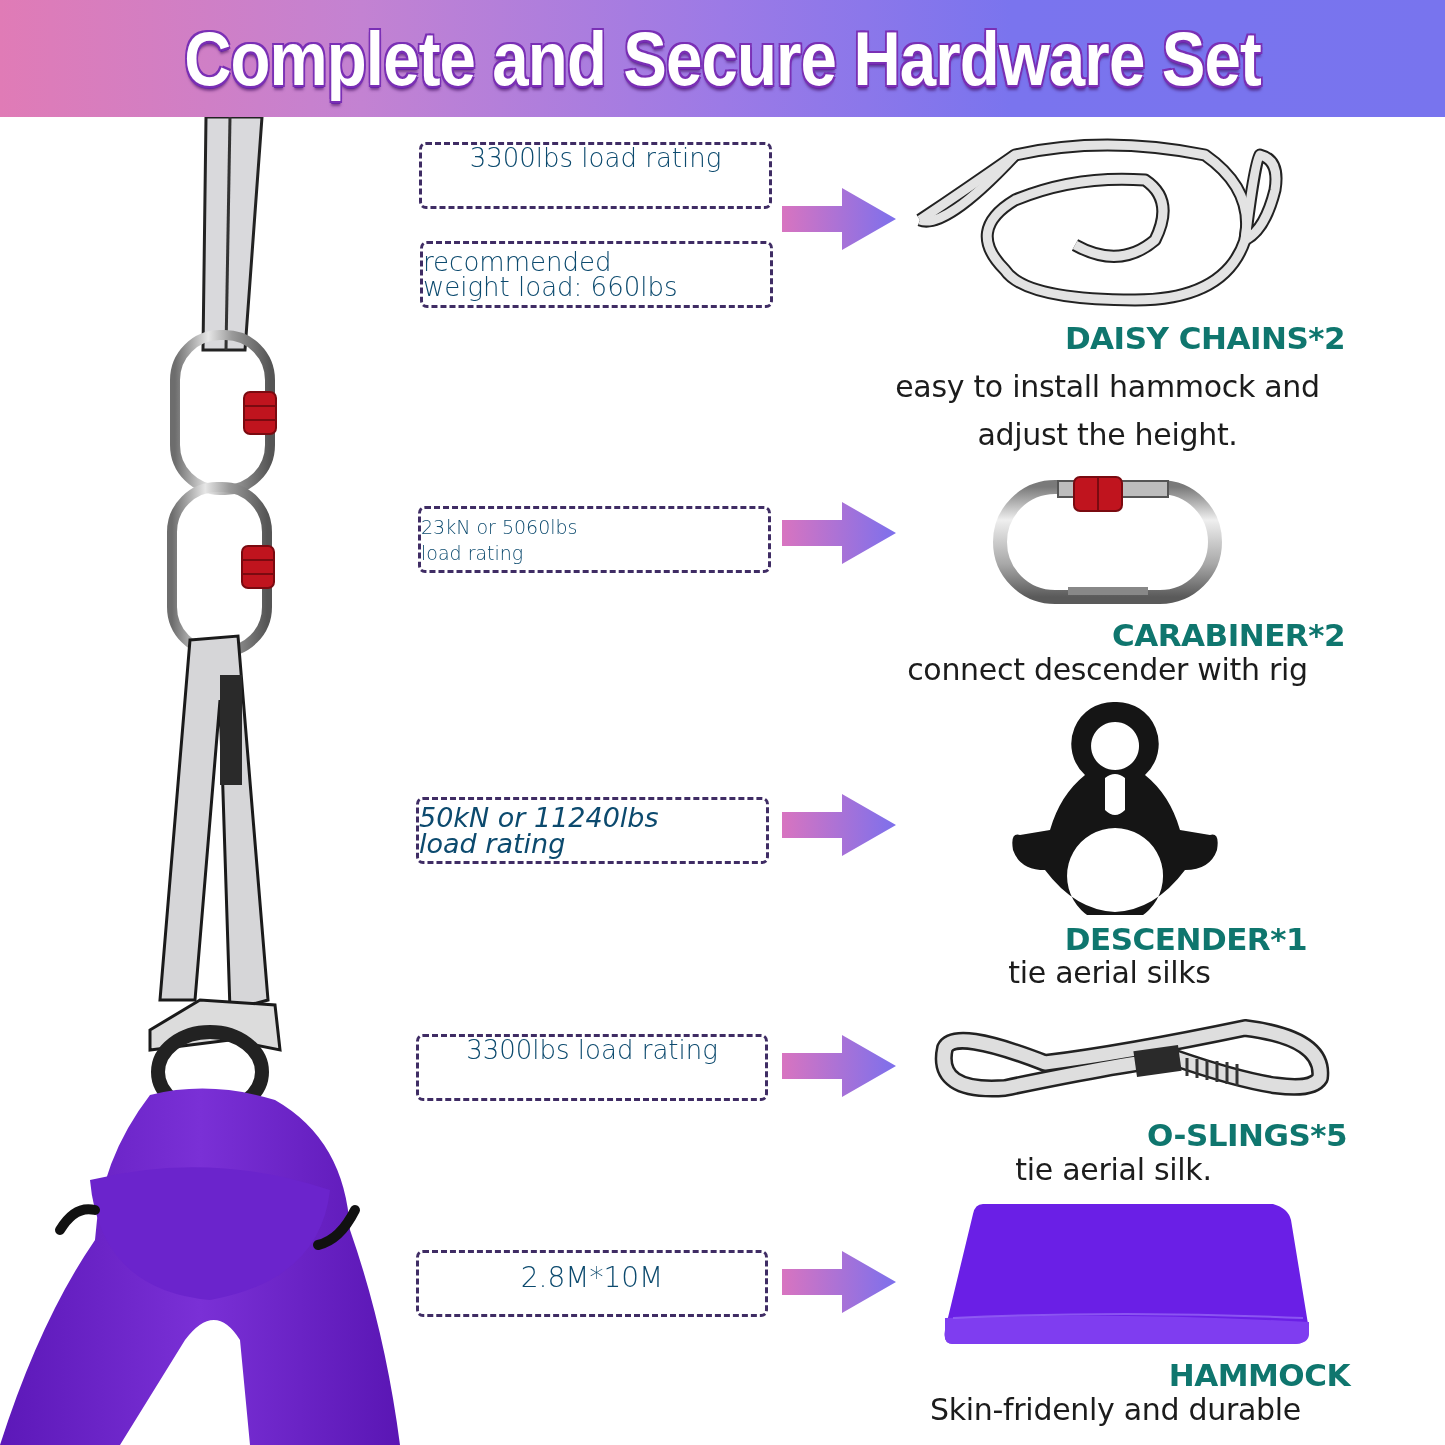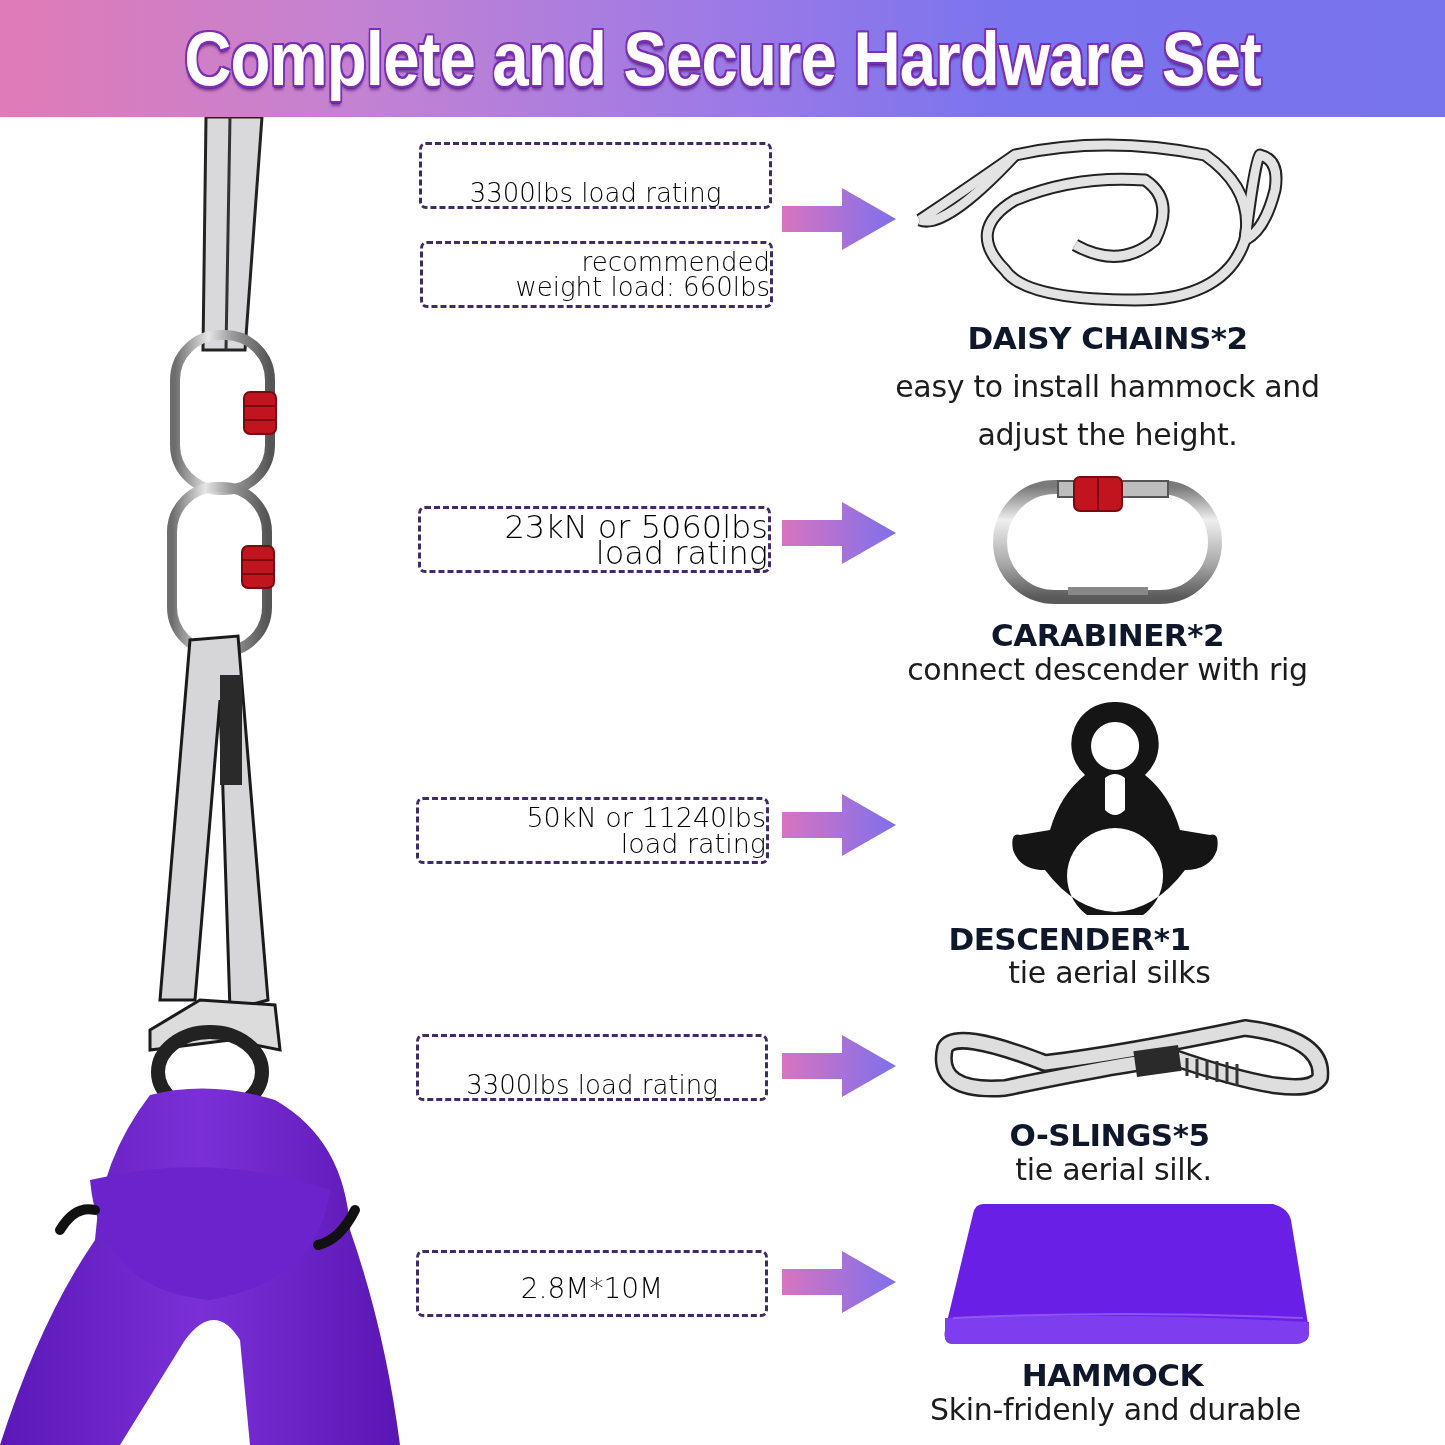--- a/index.html
+++ b/index.html
@@ -4,26 +4,26 @@
 <style>
   html,body{margin:0;padding:0;background:#fff;}
   body{width:1445px;height:1445px;position:relative;overflow:hidden;font-family:"Liberation Sans","DejaVu Sans",sans-serif;}
   .banner{position:absolute;left:0;top:0;width:1445px;height:117px;
     background:linear-gradient(90deg,#e07bb6 0%,#c382d2 25%,#9c7ae6 50%,#7a74ee 70%,#7874ee 100%);}
   .banner-title{position:absolute;left:0;top:14px;width:1445px;text-align:center;
     font-family:"Liberation Sans",sans-serif;font-weight:bold;font-size:76px;line-height:90px;
     color:#fff;letter-spacing:-1px;transform:scaleX(0.86);transform-origin:center;
     text-shadow:-2px -2px 0 #7a2fb5,2px -2px 0 #7a2fb5,-2px 2px 0 #7a2fb5,2px 2px 0 #7a2fb5,0 3px 0 #6b23a8,0 5px 3px rgba(60,10,90,.55);}
   .spec-box{position:absolute;border:3px dashed #3f2c64;border-radius:7px;box-sizing:border-box;
-    display:flex;align-items:flex-end;justify-content:center;text-align:center;
-    font-family:"DejaVu Sans",sans-serif;color:#000000;font-weight:300;}
+    display:flex;align-items:flex-start;justify-content:center;text-align:center;
+    font-family:"DejaVu Sans",sans-serif;color:#0c4a6e;font-weight:300;}
   .spec-box span{display:block;line-height:26px;}
   .arrow{position:absolute;width:114px;height:62px;}
-  .item-title{position:absolute;text-align:center;font-family:"DejaVu Sans",sans-serif;font-weight:bold;
-    color:#0f172a;font-size:31px;line-height:36px;letter-spacing:-0.5px;}
+  .item-title{position:absolute;text-align:right;font-family:"DejaVu Sans",sans-serif;font-weight:bold;
+    color:#0f766e;font-size:31px;line-height:36px;letter-spacing:-0.5px;}
   .item-desc{position:absolute;text-align:center;font-family:"DejaVu Sans",sans-serif;color:#1c1c1c;
     font-size:30px;line-height:32px;letter-spacing:-0.3px;}
   .illus{position:absolute;}
 </style>
 </head>
 <body>
 
 <div class="banner">
   <div class="banner-title">Complete and Secure Hardware Set</div>
 </div>
@@ -80,25 +80,25 @@
   </g>
 </svg>
 
 <div class="spec-box" style="left:419px;top:142px;width:353px;height:67px;font-size:26px;">
   <span>3300lbs load rating</span>
 </div>
 <div class="spec-box" style="left:420px;top:241px;width:353px;height:67px;font-size:26px;flex-direction:column;">
   <span style="line-height:25px">recommended</span>
   <span style="line-height:25px">weight load: 660lbs</span>
 </div>
-<div class="spec-box" style="left:418px;top:506px;width:353px;height:67px;font-size:32px;flex-direction:column;">
+<div class="spec-box" style="left:418px;top:506px;width:353px;height:67px;font-size:19px;flex-direction:column;">
   <span>23kN or 5060lbs</span>
   <span>load rating</span>
 </div>
-<div class="spec-box" style="left:416px;top:797px;width:353px;height:67px;font-size:27px;flex-direction:column;">
+<div class="spec-box" style="left:416px;top:797px;width:353px;height:67px;font-size:27px;flex-direction:column;font-style:italic;">
   <span>50kN or 11240lbs</span>
   <span>load rating</span>
 </div>
 <div class="spec-box" style="left:416px;top:1034px;width:352px;height:67px;font-size:26px;">
   <span>3300lbs load rating</span>
 </div>
 <div class="spec-box" style="left:416px;top:1250px;width:352px;height:67px;font-size:28px;">
   <span style="line-height:50px">2.8M*10M</span>
 </div>
 

